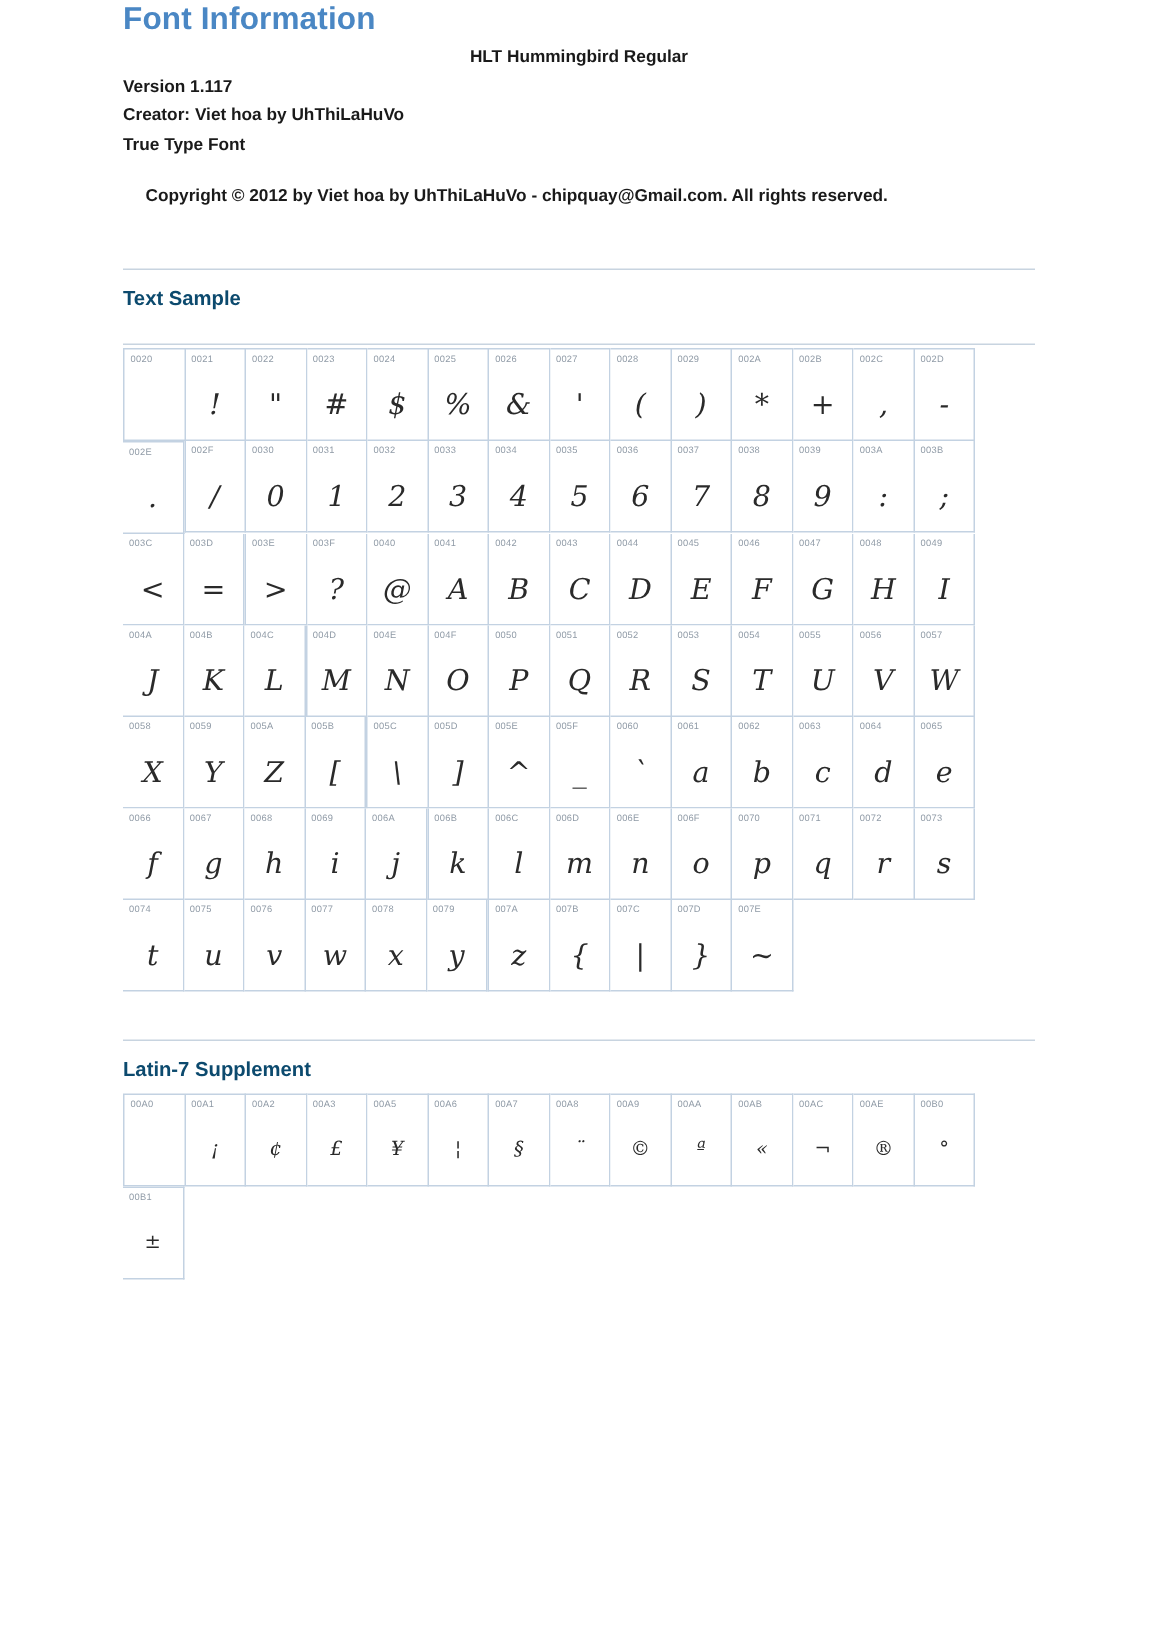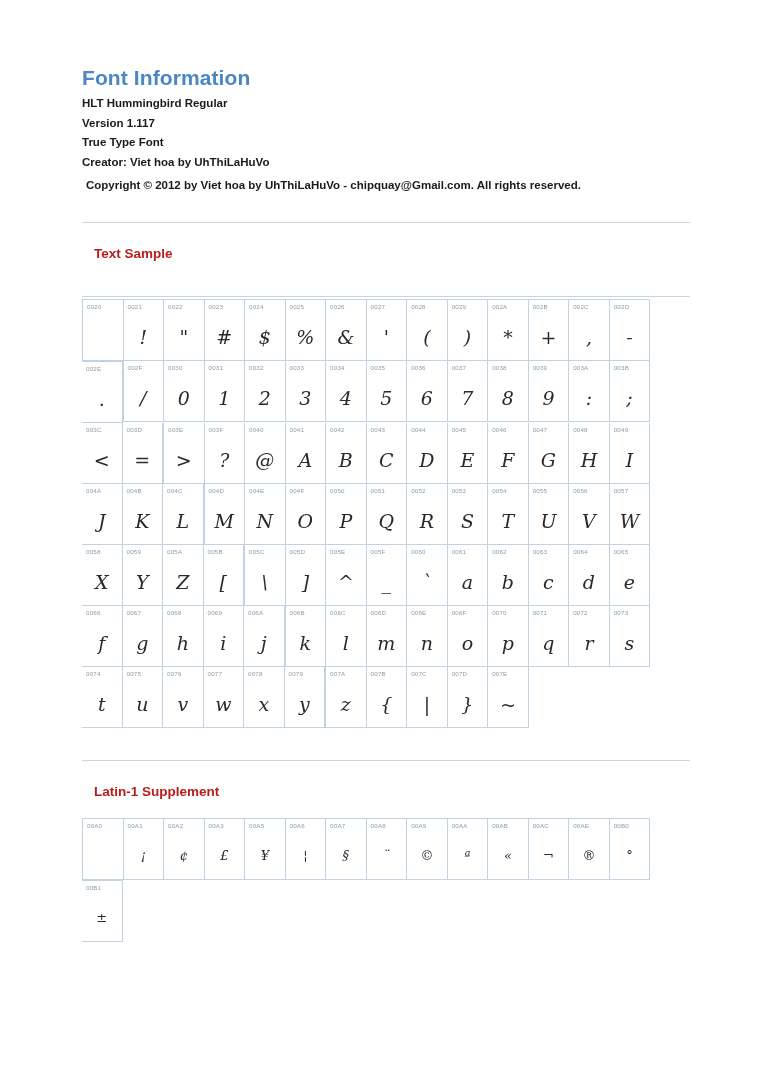--- a/index.html
+++ b/index.html
@@ -29,56 +29,55 @@
     width: 608px;
   }
 
   
   .doc-title {
     font-size: 21px;
     font-weight: bold;
     color: #4a87c4;
     letter-spacing: 0.1px;
     margin: 0;
-    padding-top: 65px;
     line-height: 26px;
   }
   .meta-line {
     font-size: 11.5px;
     font-weight: bold;
     color: #1a1a1a;
     line-height: 19.5px;
     margin: 0;
   }
-  .meta-line.first { padding-top: 3px; }
+  .meta-line.first { padding-top: 3px; text-align: center; }
   .copyright {
     font-size: 11.5px;
     font-weight: bold;
     color: #1a1a1a;
     line-height: 19.5px;
-    margin: 4px;
+    margin: 15px;
     max-width: 600px;
   }
 
   
   .section {
     margin-top: 0;
   }
   .rule {
     height: 1px;
     background: #c8d4e0;
     width: 608px;
     margin: 0;
   }
   .section-title {
     font-size: 13.5px;
     font-weight: bold;
-    color: #b91c1c;
+    color: #0c4a6e;
     line-height: 17px;
-    margin: 12px;
+    margin: 0;
     padding-top: 10px;
     padding-bottom: 6px;
   }
 
   
   .sample-area {
     padding-top: 4px;
     padding-bottom: 14px;
   }
   .sample-upper {
@@ -161,22 +160,22 @@
 </head>
 <body>
 
 <div class="page">
   <div class="content">
 
     <div>
       <h1 class="doc-title">Font Information</h1>
       <p class="meta-line first">HLT Hummingbird Regular</p>
       <p class="meta-line">Version 1.117</p>
+      <p class="meta-line">Creator: Viet hoa by UhThiLaHuVo</p>
       <p class="meta-line">True Type Font</p>
-      <p class="meta-line">Creator: Viet hoa by UhThiLaHuVo</p>
       <p class="copyright">Copyright © 2012 by Viet hoa by UhThiLaHuVo - chipquay@Gmail.com. All rights reserved.</p>
     </div>
 
     <div class="spacer-22"></div>
 
     <div class="section">
       <div class="rule"></div>
       <h2 class="section-title">Text Sample</h2>
     </div>
 
@@ -565,21 +564,21 @@
             <div class="gcode">007E</div>
             <div class="gglyph">~</div>
           </div>
         </div>
     </div>
 
     <div class="spacer-32"></div>
 
     <div class="section">
       <div class="rule"></div>
-      <h2 class="section-title">Latin-1 Supplement</h2>
+      <h2 class="section-title">Latin-7 Supplement</h2>
       <div class="grid">
           <div class="gcell topedge">
             <div class="gcode">00A0</div>
             <div class="gglyph"> </div>
           </div>
           <div class="gcell topedge">
             <div class="gcode">00A1</div>
             <div class="gglyph small">¡</div>
           </div>
           <div class="gcell topedge">

